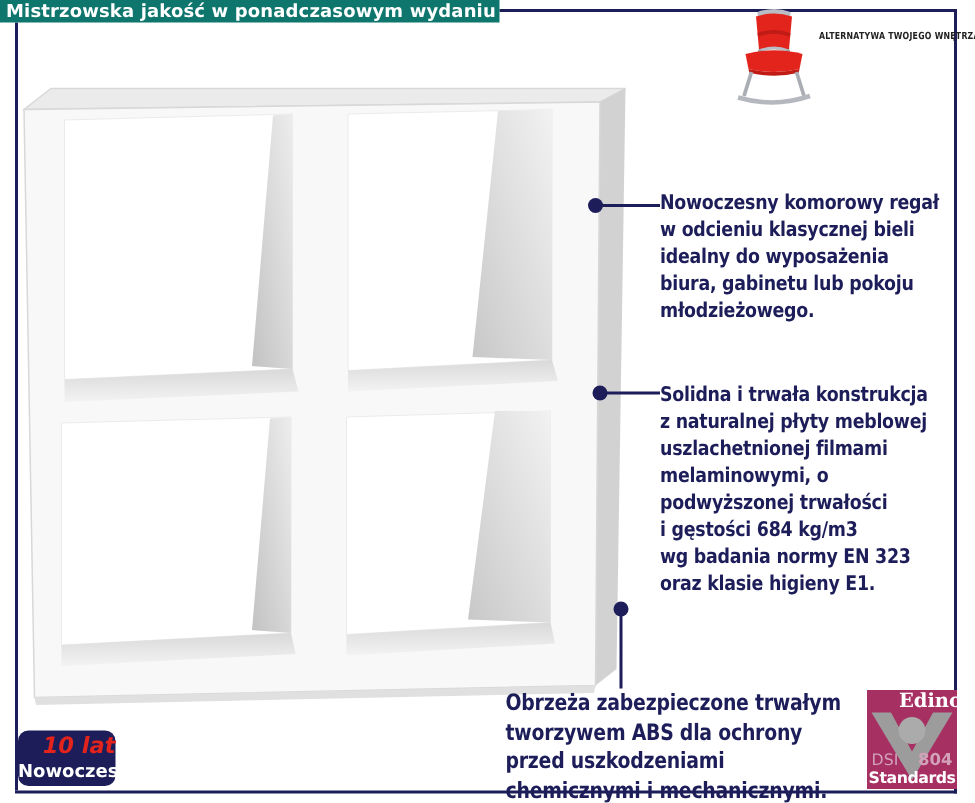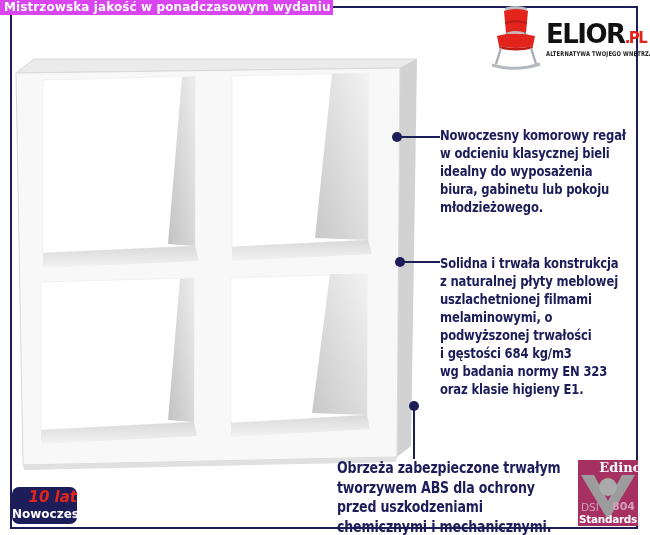--- a/index.html
+++ b/index.html
@@ -5,21 +5,21 @@
   html,body{margin:0;padding:0;}
   body{
     width:650px;height:535px;position:relative;overflow:hidden;background:#ffffff;
     font-family:"DejaVu Sans","Liberation Sans",sans-serif;
   }
   .abs{position:absolute;}
   
   .frameline{position:absolute;background:#1d1d5a;}
   
   #banner{
-    position:absolute;left:0;top:0;width:333px;height:15px;background:#d946ef;
+    position:absolute;left:0;top:0;width:333px;height:15px;background:#0f766e;
     color:#ffffff;font-size:12px;font-weight:bold;line-height:15px;
     padding-left:4px;box-sizing:border-box;white-space:nowrap;letter-spacing:0.1px;
   }
   
   #logo{position:absolute;left:486px;top:5px;width:152px;height:68px;}
   #logo-text{position:absolute;left:60px;top:14px;width:92px;}
   #logo-word{white-space:nowrap;letter-spacing:-1.5px;}
   #logo-brand{font-size:26px;font-weight:bold;color:#111111;}
   #logo-tld{font-size:15px;font-weight:bold;color:#e3241d;}
   #logo-tagline{
@@ -73,23 +73,20 @@
     <path d="M17,17 Q28,13 39,17 L38.6,19.5 Q28,15.5 17.4,19.5 Z" fill="#c01b15"></path>
     <path d="M19,28 L15,42" stroke="#9a9da3" stroke-width="2.5" fill="none"></path>
     <path d="M37,28 L41,42" stroke="#9a9da3" stroke-width="2.5" fill="none"></path>
     <path d="M9,31 Q28,26 47,31 L45,41 Q28,45 11,41 Z" fill="#e3241d"></path>
     <path d="M11,41 Q28,45 45,41 L44.5,43.5 Q28,47.5 11.5,43.5 Z" fill="#c01b15"></path>
     <path d="M13,43 L8,59" stroke="#aaadb3" stroke-width="2.5" fill="none"></path>
     <path d="M43,43 L48,59" stroke="#aaadb3" stroke-width="2.5" fill="none"></path>
     <path d="M4,60 Q28,67 52,59" stroke="#b5b8be" stroke-width="3" fill="none"></path>
   </svg>
   <div id="logo-text">
-    <div id="logo-word">
-      <span id="logo-brand">ELIOR</span><span id="logo-tld">.PL</span>
-    </div>
     <div id="logo-tagline">ALTERNATYWA TWOJEGO WNĘTRZA</div>
   </div>
 </div>
 
 <svg class="abs" style="left:10px;top:50px;" width="420" height="440" viewBox="0 0 420 440">
   <defs>
     <linearGradient id="gw" x1="0" y1="1" x2="1" y2="0">
       <stop offset="0" stop-color="#c2c2c2"></stop>
         <stop offset="1" stop-color="#ededed"></stop>
     </linearGradient>

